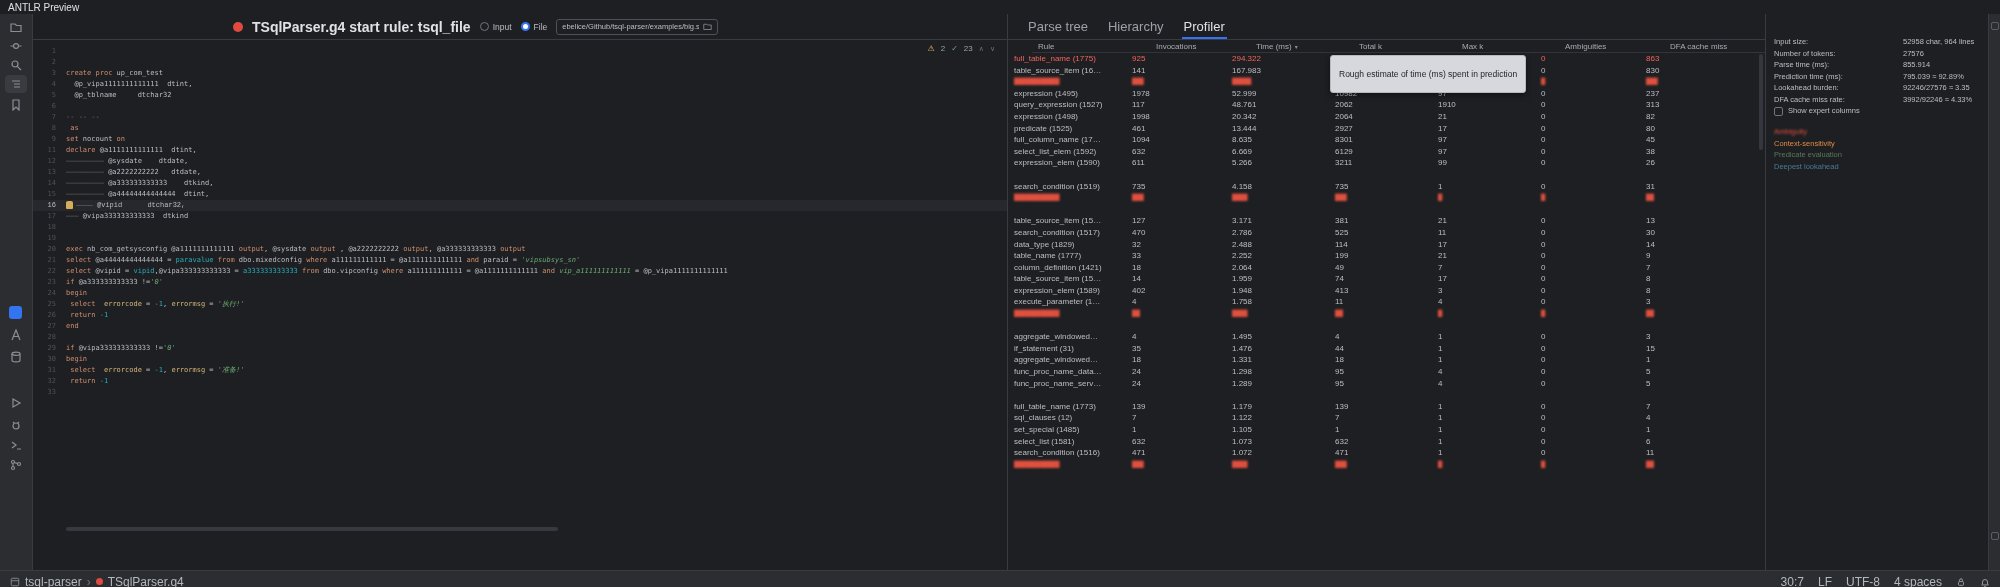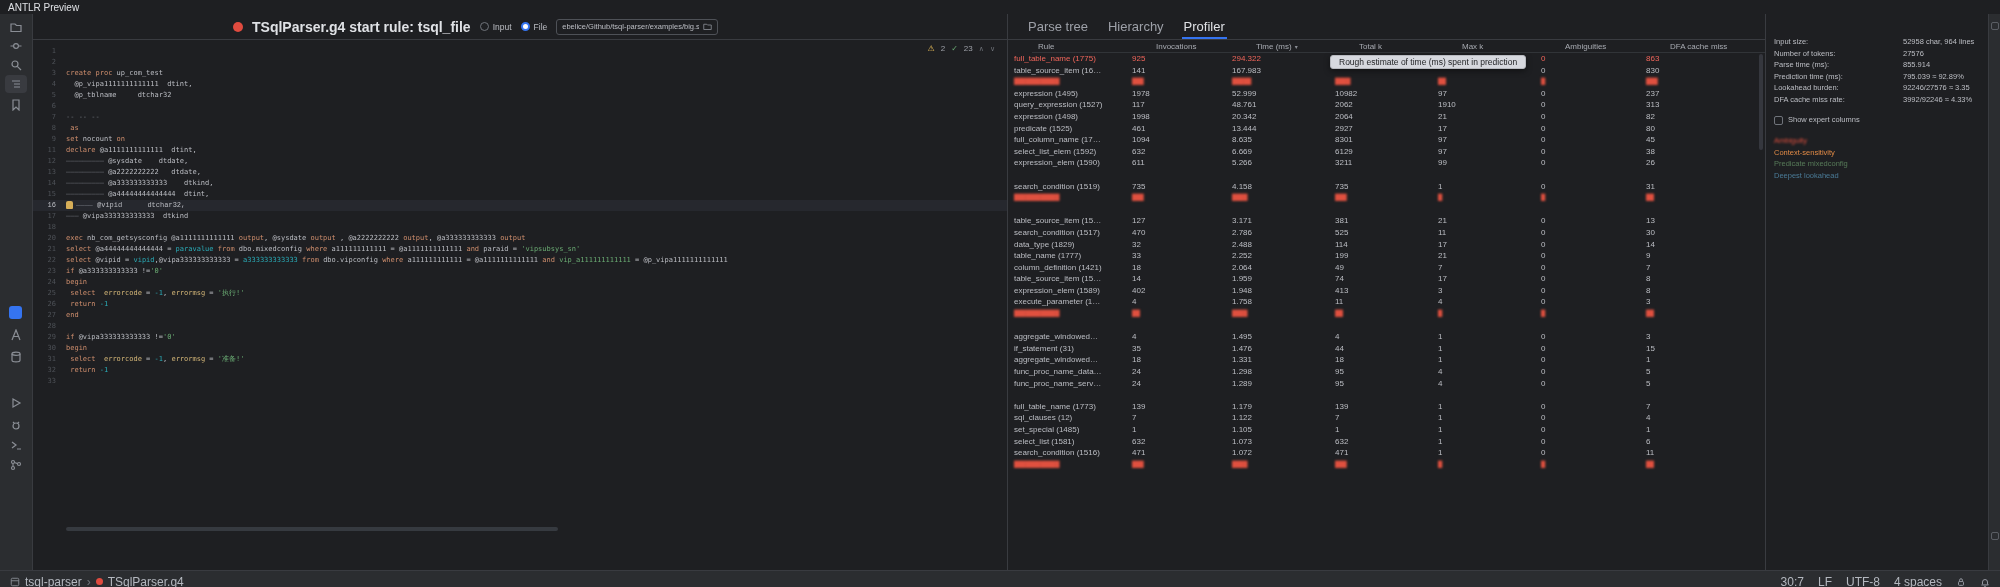--- a/index.html
+++ b/index.html
@@ -28,21 +28,21 @@
   .pathfield .txt{white-space:nowrap;overflow:hidden;flex:1;}
   .pathfield svg{width:9px;height:9px;stroke:#8a8e95;fill:none;stroke-width:1.1;flex:0 0 9px;}
 
   .ed-body{flex:1;position:relative;overflow:hidden;font-family:"DejaVu Sans Mono","Liberation Mono",monospace;font-size:7px;padding-top:6px;}
   .cline{display:flex;height:11px;line-height:11px;white-space:pre;}
   .cline.cur{background:#26282e;font-family:Liberation Mono, monospace;}
   .gut{flex:0 0 33px;text-align:right;padding-right:10px;color:#4d5157;}
   .gut-cur{color:#bcbec4;}
   .ctext{flex:1;}
   .bulb{display:inline-block;width:7px;height:8px;background:#d6ae58;border-radius:2px 2px 1px 1px;margin-right:3px;vertical-align:middle;}
-  .tk-k{color:#cf8e6d;} .tk-c{color:#71757d;} .tk-s{color:#6aab73;}
+  .tk-k{color:#cf8e6d;} .tk-c{color:#71757d;} .tk-s{color:#6aab73;font-style:italic;}
   .tk-n{color:#2aacb8;} .tk-t{color:#2aacb8;} .tk-y{color:#d5b778;} .tk-d{color:#bcbec4;}
   .inspections{position:absolute;top:4px;right:12px;font-family:"Liberation Sans",sans-serif;font-size:8px;display:flex;align-items:center;gap:6px;color:#9da0a8;}
   .inspections .warn{color:#f2c55c;} .inspections .ok{color:#6aab73;}
   .inspections .chev{color:#6f737a;font-size:7px;}
   .hscroll{position:absolute;left:33px;top:487px;width:492px;height:4px;background:#4b5059;opacity:.55;border-radius:2px;}
 
   
   .rpanel{width:758px;flex:0 0 758px;border-left:1px solid #393b40;display:flex;flex-direction:column;background:#1e1f22;position:relative;}
   .ptabs{height:26px;flex:0 0 26px;display:flex;align-items:stretch;border-bottom:1px solid #393b40;font-size:13px;padding-left:10px;}
   .ptab{padding:0 10px;display:flex;align-items:center;color:#9da0a8;position:relative;cursor:default;}
@@ -54,41 +54,41 @@
   .prow{height:11.6px;line-height:11.6px;color:#bcbec4;}
   .pcell{padding-left:6px;white-space:nowrap;overflow:hidden;}
   .sort{color:#8a8e95;font-size:6px;margin-left:3px;}
   .prow.hot{color:#f0655a;}
   .prow.blurred{color:#e0503f;filter:blur(1.2px);font-size:6px;letter-spacing:-.5px;}
   .vscroll{position:absolute;right:2px;top:40px;width:4px;height:96px;background:#4b5059;opacity:.5;border-radius:2px;}
 
   
   .stats{width:223px;flex:0 0 223px;border-left:1px solid #393b40;background:#1e1f22;padding:22px 6px 0 8px;font-size:7.5px;}
   .stat-row{display:grid;grid-template-columns:129px 1fr;line-height:11.5px;}
-  .chk-row{display:flex;align-items:center;gap:5px;margin-top:9px;line-height:12px;}
+  .chk-row{display:flex;align-items:center;gap:5px;line-height:12px;}
   .chk{width:9px;height:9px;border:1px solid #6f737a;border-radius:2px;}
   .legend{margin-top:9px;}
   .legend-item{line-height:11.5px;}
   .legend-item.blurred{filter:blur(1.2px);}
 
   
   .stripe-r{width:12px;flex:0 0 12px;background:#2b2d30;border-left:1px solid #393b40;position:relative;}
   .r-ico{position:absolute;left:2px;width:8px;height:8px;border:1px solid #6f737a;border-radius:2px;opacity:.7;}
 
   
   .statusbar{height:22px;background:#2b2d30;border-top:1px solid #393b40;display:flex;align-items:center;font-size:12px;color:#b4b8bf;padding:0 10px;}
   .sb-left{display:flex;align-items:center;gap:5px;}
   .sb-right{margin-left:auto;display:flex;align-items:center;gap:14px;}
   .sb-chev{color:#6f737a;}
   .sb-dot{width:7px;height:7px;border-radius:50%;background:#e04b3f;}
   .sb-ic svg{width:10px;height:10px;stroke:#9da0a8;fill:none;stroke-width:1.1;display:block;}
   .wico svg{width:10px;height:10px;stroke:#8a8e95;fill:none;stroke-width:1.1;display:block;}
 
   
-  .tooltip{position:absolute;left:1330px;top:55px;background:#d6d8de;color:#1e1f22;font-size:8.5px;padding:1px 8px;border-radius:3px;border:1px solid #b7b9bf;box-shadow:0 2px 6px rgba(0,0,0,.45);z-index:50;white-space:nowrap;}
+  .tooltip{position:absolute;left:1330px;top:55px;background:#d6d8de;color:#1e1f22;font-size:8.5px;padding:13px 8px;border-radius:3px;border:1px solid #b7b9bf;box-shadow:0 2px 6px rgba(0,0,0,.45);z-index:50;white-space:nowrap;}
 </style>
 </head>
 <body>
 
 <div class="titlebar">
   <span>ANTLR Preview</span>
 </div>
 
 <div class="mid">
 
@@ -199,20 +199,21 @@
           <div class="cline"><div class="gut">8</div><div class="ctext"><span class="tk-d"> </span><span class="tk-k">as</span></div></div>
           <div class="cline"><div class="gut">9</div><div class="ctext"><span class="tk-k">set</span><span class="tk-d"> nocount </span><span class="tk-k">on</span></div></div>
           <div class="cline"><div class="gut">11</div><div class="ctext"><span class="tk-k">declare</span><span class="tk-d"> @a1111111111111  dtint,</span></div></div>
           <div class="cline"><div class="gut">12</div><div class="ctext"><span class="tk-c">—————————</span><span class="tk-d"> @sysdate    dtdate,</span></div></div>
           <div class="cline"><div class="gut">13</div><div class="ctext"><span class="tk-c">—————————</span><span class="tk-d"> @a2222222222   dtdate,</span></div></div>
           <div class="cline"><div class="gut">14</div><div class="ctext"><span class="tk-c">—————————</span><span class="tk-d"> @a333333333333    dtkind,</span></div></div>
           <div class="cline"><div class="gut">15</div><div class="ctext"><span class="tk-c">—————————</span><span class="tk-d"> @a44444444444444  dtint,</span></div></div>
           <div class="cline cur"><div class="gut gut-cur">16</div><div class="ctext"><span class="bulb"></span><span class="tk-c">————</span><span class="tk-d"> @vipid      dtchar32,</span></div></div>
           <div class="cline"><div class="gut">17</div><div class="ctext"><span class="tk-c">———</span><span class="tk-d"> @vipa333333333333  dtkind</span></div></div>
           <div class="cline"><div class="gut">18</div><div class="ctext"></div></div>
+          <div class="cline"><div class="gut">19</div><div class="ctext"></div></div>
           <div class="cline"><div class="gut">20</div><div class="ctext"><span class="tk-k">exec</span><span class="tk-d"> nb_com_getsysconfig @a1111111111111 </span><span class="tk-k">output</span><span class="tk-d">, @sysdate </span><span class="tk-k">output</span><span class="tk-d"> , @a2222222222 </span><span class="tk-k">output</span><span class="tk-d">, @a333333333333 </span><span class="tk-k">output</span></div></div>
           <div class="cline"><div class="gut">21</div><div class="ctext"><span class="tk-k">select</span><span class="tk-d"> @a44444444444444 = </span><span class="tk-t">paravalue</span><span class="tk-d"> </span><span class="tk-k">from</span><span class="tk-d"> dbo.mixedconfig </span><span class="tk-k">where</span><span class="tk-d"> a111111111111 = @a1111111111111 </span><span class="tk-k">and</span><span class="tk-d"> paraid = </span><span class="tk-s">'vipsubsys_sn'</span></div></div>
           <div class="cline"><div class="gut">22</div><div class="ctext"><span class="tk-k">select</span><span class="tk-d"> @vipid = </span><span class="tk-t">vipid</span><span class="tk-d">,@vipa333333333333 = </span><span class="tk-t">a333333333333</span><span class="tk-d"> </span><span class="tk-k">from</span><span class="tk-d"> dbo.vipconfig </span><span class="tk-k">where</span><span class="tk-d"> a111111111111 = @a1111111111111 </span><span class="tk-k">and</span><span class="tk-d"> </span><span class="tk-s">vip_a111111111111</span><span class="tk-d"> = @p_vipa1111111111111</span></div></div>
           <div class="cline"><div class="gut">23</div><div class="ctext"><span class="tk-k">if</span><span class="tk-d"> @a333333333333 !=</span><span class="tk-s">'0'</span></div></div>
           <div class="cline"><div class="gut">24</div><div class="ctext"><span class="tk-k">begin</span></div></div>
           <div class="cline"><div class="gut">25</div><div class="ctext"><span class="tk-d"> </span><span class="tk-k">select</span><span class="tk-d">  </span><span class="tk-y">errorcode</span><span class="tk-d"> = </span><span class="tk-n">-1</span><span class="tk-d">, </span><span class="tk-y">errormsg</span><span class="tk-d"> = </span><span class="tk-s">'执行!'</span></div></div>
           <div class="cline"><div class="gut">26</div><div class="ctext"><span class="tk-d"> </span><span class="tk-k">return</span><span class="tk-d"> </span><span class="tk-n">-1</span></div></div>
           <div class="cline"><div class="gut">27</div><div class="ctext"><span class="tk-k">end</span></div></div>
           <div class="cline"><div class="gut">28</div><div class="ctext"></div></div>
           <div class="cline"><div class="gut">29</div><div class="ctext"><span class="tk-k">if</span><span class="tk-d"> @vipa333333333333 !=</span><span class="tk-s">'0'</span></div></div>
@@ -598,21 +599,21 @@
           <div>3992/92246 ≈ 4.33%</div>
         </div>
       </div>
     <div class="chk-row">
       <span class="chk"></span>
       <span>Show expert columns</span>
     </div>
     <div class="legend">
         <div class="legend-item blurred" style="color: rgb(224, 80, 63);">Ambiguity</div>
         <div class="legend-item" style="color: rgb(224, 138, 70);">Context-sensitivity</div>
-        <div class="legend-item" style="color: rgb(86, 122, 88);">Predicate mixedconfig</div>
+        <div class="legend-item" style="color: rgb(86, 122, 88);">Predicate evaluation</div>
         <div class="legend-item" style="color: rgb(74, 122, 150);">Deepest lookahead</div>
       </div>
   </div>
 
   <div class="stripe-r">
     <div class="r-ico" style="top:8px"></div>
     <div class="r-ico" style="top:518px"></div>
   </div>
 </div>
 

